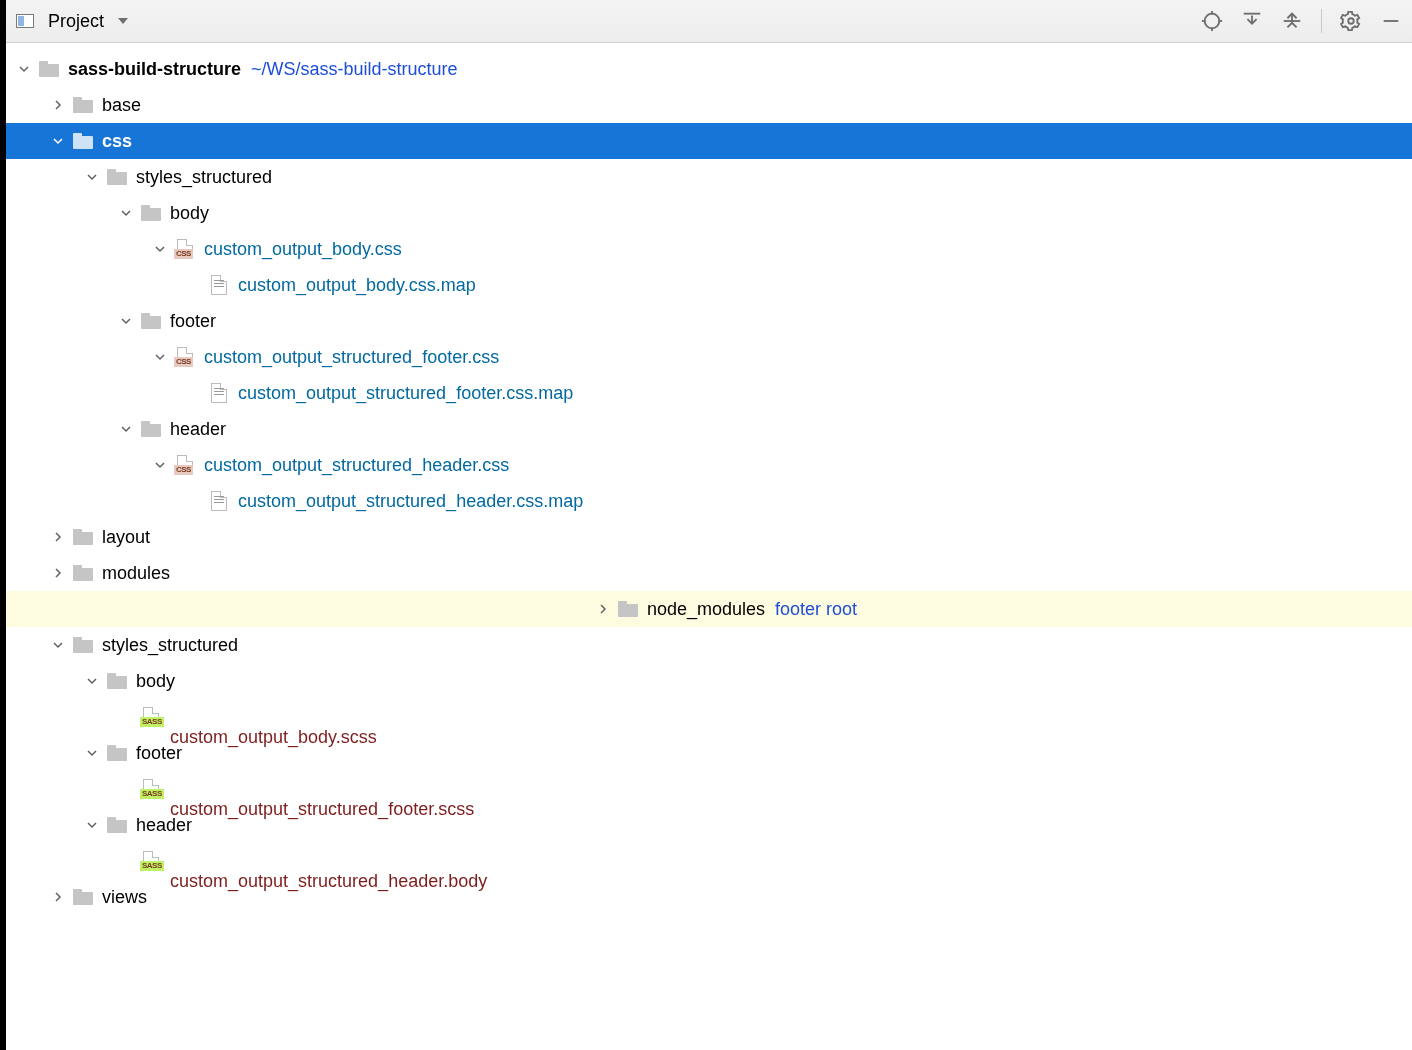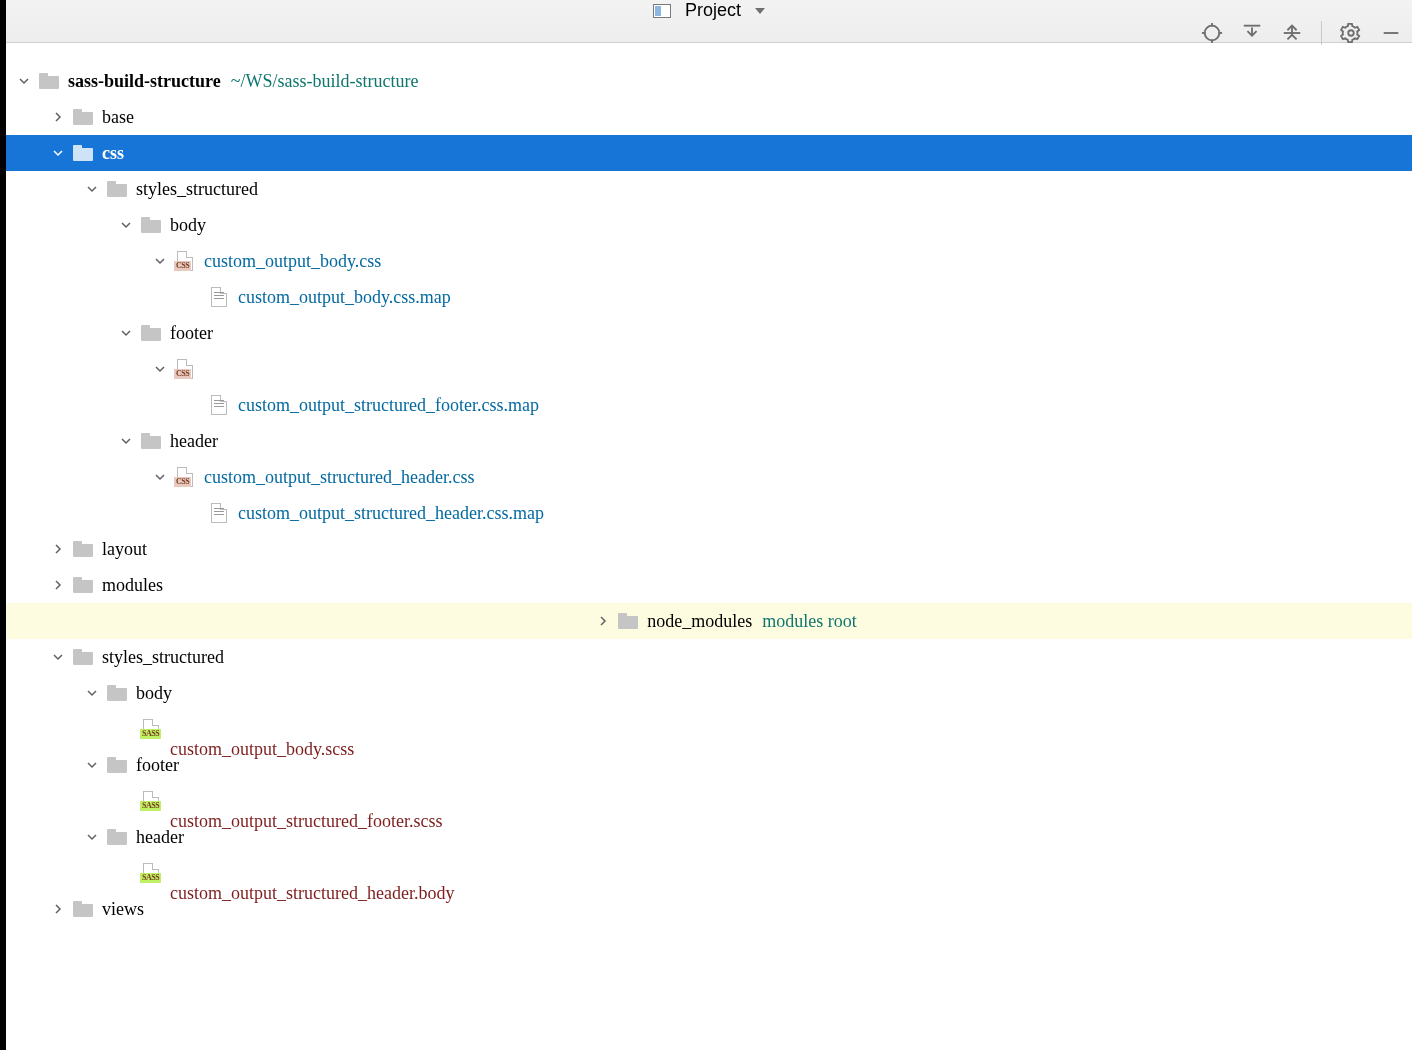--- a/index.html
+++ b/index.html
@@ -13,40 +13,39 @@
     overflow: hidden;
     border-left: 6px solid #000;
   }
   .toolbar {
     height: 43px;
     background: linear-gradient(#f3f3f4, #ededee);
     border-bottom: 1px solid #d0d0d0;
     display: flex;
     align-items: center;
     padding: 0 10px 0 10px;
-    flex-direction: column;
   }
   .tb-left { display: flex; align-items: center; gap: 8px; }
   .tb-title { font-weight: 400; margin-left: 6px; }
   .tb-sel-icon {
     width: 18px; height: 14px; border: 1px solid #7a7a7a; background:#fff; position:relative;
   }
   .tb-sel-icon::before{
     content:""; position:absolute; left:1px; top:1px; width:6px; height:10px; background:#8db6e0;
   }
   .tb-drop {
     width: 0; height: 0; border-left:5px solid transparent; border-right:5px solid transparent;
     border-top:6px solid #6f6f6f; margin-left:6px;
   }
   .tb-right { margin-left:auto; display:flex; align-items:center; gap:18px; }
   .tb-ico { width:22px; height:22px; display:flex; align-items:center; justify-content:center; }
   .tb-ico svg { stroke:#6d6d6d; fill:none; stroke-width:2; }
   .tb-sep { width:1px; height:24px; background:#c9c9c9; }
 
-  .tree { padding-top: 20px; font-family: Liberation Serif, serif; }
+  .tree { padding-top: 8px; }
   .row {
     display:flex; align-items:center; height:36px; white-space:nowrap;
     padding-right:10px;
   }
   .row.selected { background:#1675d6; color:#fff; }
   .row.selected .folder-icon rect { fill:#cfe3f7; }
   .row.library { background:#fefce0;justify-content:center; }
   .indent { display:inline-block; width:34px; flex-shrink:0; }
   .in-s { display:inline-block; width:10px; flex-shrink:0; }
   .chev {
@@ -57,21 +56,21 @@
   .chev.blank { visibility:hidden; }
   .folder-icon, .file-icon {
     width:22px; height:22px; display:inline-flex; align-items:center; justify-content:center;
     flex-shrink:0; margin-right:8px;
   }
   .folder-icon svg rect { fill:#c5c5c5; }
   .label { }
   .label.bold { font-weight:700; }
   .label.css { color:#0369a1; }
   .label.scss { color:#7f1d1d;margin-top:40px; }
-  .hint { color:#0f766e; margin-left:10px; }
+  .hint { color:#1d4ed8; margin-left:10px; }
   .row.selected .label { color:#fff; }
   
   .css-badge, .sass-badge, .map-badge {
     width:22px; height:20px; display:inline-flex; align-items:center; justify-content:center;
     flex-shrink:0; margin-right:8px; position:relative;
   }
   .filepage {
     width:16px; height:20px; background:#fff; border:1px solid #bcbcbc;
     position:absolute; top:0; left:3px;
   }
@@ -294,20 +293,21 @@
       <span class="in-s"></span>
     <span class="chev">
         <svg viewBox="0 0 10 10">
           <polyline points="1 3 5 7 9 3" stroke="#616161" fill="none" stroke-width="1.5"></polyline>
         </svg>
       </span>
     <span class="css-badge">
         <span class="filepage"></span>
         <span class="filetag">CSS</span>
       </span>
+    <span class="label css">custom_output_structured_footer.css</span>
   </div>
   <div class="row">
     <span class="indent"></span>
       <span class="indent"></span>
       <span class="indent"></span>
       <span class="indent"></span>
       <span class="indent"></span>
       <span class="in-s"></span>
     <span class="chev blank">
         <svg></svg>
@@ -422,21 +422,21 @@
           <polyline points="3 1 7 5 3 9" stroke="#616161" fill="none" stroke-width="1.5"></polyline>
         </svg>
       </span>
     <span class="folder-icon">
         <svg viewBox="0 0 22 18">
           <rect x="1" y="4" width="20" height="13" rx="1"></rect>
           <rect x="1" y="1" width="9" height="5" rx="1"></rect>
         </svg>
       </span>
     <span class="label">node_modules</span>
-    <span class="hint">modules root</span>
+    <span class="hint">footer root</span>
   </div>
 
   <div class="row">
     <span class="indent"></span>
       <span class="in-s"></span>
     <span class="chev">
         <svg viewBox="0 0 10 10">
           <polyline points="1 3 5 7 9 3" stroke="#616161" fill="none" stroke-width="1.5"></polyline>
         </svg>
       </span>

